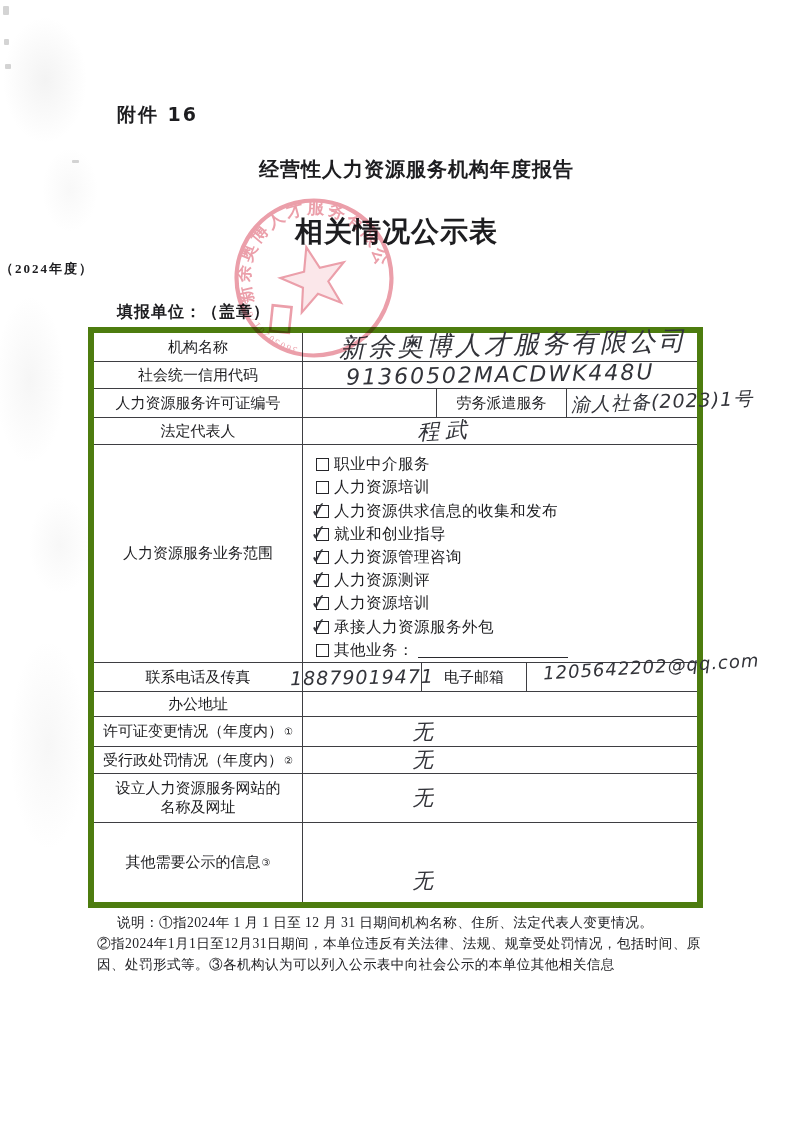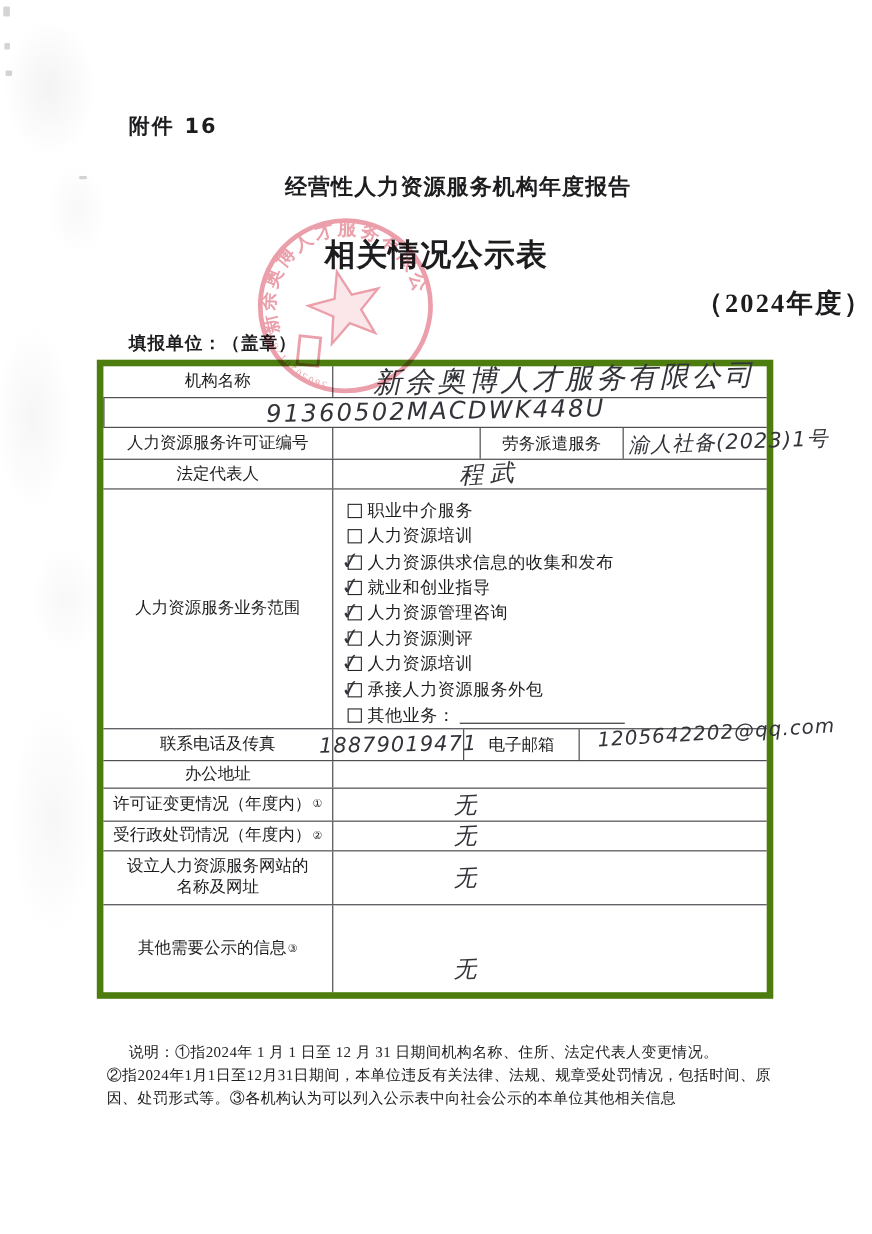--- a/index.html
+++ b/index.html
@@ -21,22 +21,22 @@
   .sp2 { left:4px;  top:39px;  width:5px; height:6px; }
   .sp3 { left:5px;  top:64px;  width:6px; height:5px; }
   .sp4 { left:72px; top:160px; width:7px; height:3px; }
 
   .attachment { position:absolute; left:117px; top:102px;
     font-family:"DejaVu Sans", sans-serif; font-weight:bold; font-size:19px; letter-spacing:2px; }
   .title1 { position:absolute; left:0; top:156px; width:100%; margin:0; text-align:center;
     font-size:20px; font-weight:bold; letter-spacing:1px;padding-left:20px; }
   .title2 { position:absolute; left:0; top:213px; width:100%; margin:0; text-align:center;
     font-size:28px; font-weight:bold; letter-spacing:1px; }
-  .year { position:absolute; left:0; top:260px; width:100%; text-align:right;
-    font-size:24px; font-weight:bold; letter-spacing:2px; }
+  .year { position:absolute; left:0; top:260px; width:100%; text-align:left;
+    font-size:13px; font-weight:bold; letter-spacing:2px; }
   .unit { position:absolute; left:117px; top:302px; font-size:16px; font-weight:bold; letter-spacing:1px; }
 
   .table { position:absolute; left:88px; top:327px; width:615px;
     border:6px solid #4d7c0f; box-sizing:border-box; }
   .row { display:flex; border-top:1px solid #3e3e42; box-sizing:border-box; }
   .row.first { border-top:none; }
   .cell { box-sizing:border-box; border-left:1px solid #3e3e42; position:relative;
     display:flex; align-items:center; justify-content:center; font-size:15px; overflow:visible; }
   .cell.nol { border-left:none; }
   .label { width:208px; flex:none; text-align:center; line-height:19px; }
@@ -60,21 +60,21 @@
   .scope-line { display:flex; align-items:center; height:24px; font-size:15.5px; letter-spacing:.5px; }
   .cbox { width:13px; height:13px; border:1.6px solid #26262a; margin-right:5px; flex:none;
     position:relative; box-sizing:border-box; }
   .tick { position:absolute; left:-7px; top:-6px; font-size:21px; font-weight:bold;
     font-family:"DejaVu Sans", sans-serif; color:#34353b; transform:rotate(-8deg); line-height:1; }
   .u-line { display:inline-block; width:150px; height:15px; margin-left:4px;
     border-bottom:1.4px solid #2a2a2e; }
 
   
   .notes { position:absolute; left:97px; top:912px; width:640px;
-    font-size:13.6px; line-height:21px; letter-spacing:.4px; color:#202024;margin-top:34px; }
+    font-size:13.6px; line-height:21px; letter-spacing:.4px; color:#202024; }
   .notes .l1 { padding-left:20px; }
 
   
   .stamp { position:absolute; left:228px; top:192px; width:172px; height:172px;
     transform:rotate(-14deg); opacity:.55; mix-blend-mode:multiply; pointer-events:none; }
   .stamp text { fill:var(--stamp-color); }
   .stamp .shape { stroke:var(--stamp-color); fill:none; }
 </style>
 </head>
 <body>
@@ -94,20 +94,21 @@
 <div class="table">
 
   <div class="row first" style="height:28px">
     <div class="cell nol label">机构名称</div>
     <div class="cell grow">
       <span class="hw hw-org">新余奥博人才服务有限公司</span>
     </div>
   </div>
 
   <div class="row" style="height:27px">
+    <div class="cell nol label">社会统一信用代码</div>
     <div class="cell grow">
       <span class="hw hw-code">91360502MACDWK448U</span>
     </div>
   </div>
 
   <div class="row" style="height:29px">
     <div class="cell nol label">人力资源服务许可证编号</div>
     <div class="cell" style="width:134px">
       <span></span>
     </div>

